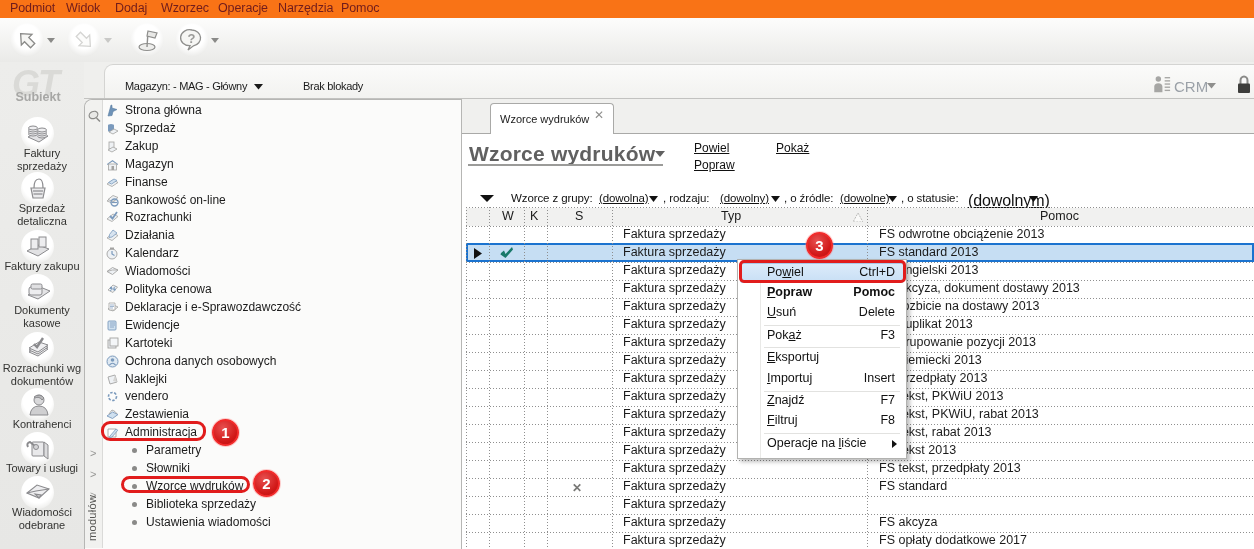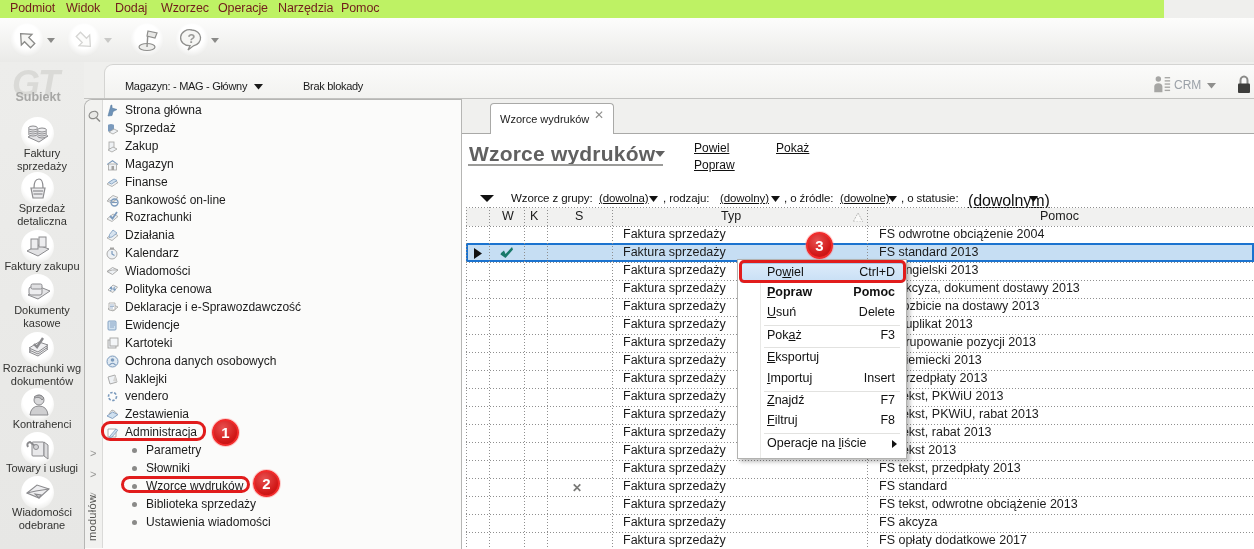--- a/index.html
+++ b/index.html
@@ -1,18 +1,18 @@
 <!DOCTYPE html>
 <html><head><meta charset="utf-8">
 <style>
 *{margin:0;padding:0;box-sizing:border-box}
 html,body{width:1254px;height:549px;overflow:hidden}
 body{font-family:"Liberation Sans",sans-serif;background:#efefed;position:relative}
 .abs{position:absolute}
-#menubar{left:0;top:0;width:1164px;height:18px;background:#bef264}
+#menubar{left:0;top:0;width:1254px;height:18px;background:#f97316}
 #menubar span{position:absolute;top:1px;font-size:12.5px;color:#701c1c;letter-spacing:-.1px}
 #toolbar{left:0;top:18px;width:1254px;height:44px;background:linear-gradient(#fdfdfc,#eaeae8)}
 .tbtn{position:absolute;width:34px;height:34px;border-radius:50%;background:radial-gradient(circle at 50% 40%,#ffffff 45%,#ececea 75%,#e2e2e0)}
 .tdrop{position:absolute;width:0;height:0;border-left:4px solid transparent;border-right:4px solid transparent;border-top:5px solid #8a8a88}
 #sidebar{left:0;top:62px;width:84px;height:487px;background:linear-gradient(#ededeb,#e7e7e5)}
 .sbico{position:absolute;left:21px;width:33px;height:33px;border-radius:50%;background:radial-gradient(circle at 50% 38%,#ffffff 55%,#ebebe9 82%,#e0e0de)}
 .sblbl{position:absolute;left:0;width:84px;text-align:center;font-size:11px;color:#333331;line-height:13px}
 #gt{left:12px;top:63px;font-size:36px;font-weight:bold;font-style:italic;color:#dadad7;letter-spacing:-2px}
 #subiekt{left:0;top:90px;width:76px;text-align:center;font-size:12.5px;font-weight:bold;color:#a7a7a5}
 #mainpanel{left:104px;top:64px;width:1150px;height:34px;background:linear-gradient(#fbfbfa,#f2f2f0);border:1px solid #d4d4d2;border-bottom:none;border-top-left-radius:9px;border-right:none}
@@ -180,21 +180,21 @@
     <circle cx="7" cy="4.5" r="3" fill="#a6a6a4"></circle>
     <path d="M2.5 19 v-6 a4.5 4 0 0 1 9 0 v6 Z" fill="#a6a6a4"></path>
     <g stroke="#a6a6a4" stroke-width="1.5">
       <line x1="14" y1="3" x2="20" y2="3"></line>
       <line x1="14" y1="6.5" x2="20" y2="6.5"></line>
       <line x1="14" y1="10" x2="20" y2="10"></line>
       <line x1="14" y1="13.5" x2="20" y2="13.5"></line>
       <line x1="14" y1="17" x2="20" y2="17"></line>
     </g>
   </svg>
-<span class="abs" style="left:1174px;top:78px;font-size:12px;color:#9ba1a8">CRM</span>
+<span class="abs" style="left:1174px;top:78px;font-size:15px;color:#9ba1a8">CRM</span>
 <svg class="abs" style="left:1207px;top:83px" width="10" height="6">
     <path d="M0 0 H9 L4.5 5.5Z" fill="#8f8f8d"></path>
   </svg>
 <svg class="abs" style="left:1237px;top:75px" width="14" height="19" viewBox="0 0 14 19">
     <path d="M3.5 9 V5.5 a3.5 4 0 0 1 7 0 V9" fill="none" stroke="#8a8a88" stroke-width="2"></path>
     <rect x="1" y="8.5" width="12" height="9.5" rx="1" fill="#3d3d3b"></rect>
     <rect x="5.2" y="4" width="3.6" height="4" fill="#fbfbfa"></rect>
   </svg>
 <div class="abs" id="tabbar"></div>
 <div class="abs" id="content"></div>
@@ -265,21 +265,21 @@
 
 <div class="abs" id="selrow"></div>
 <div class="vdot" style="left:466px;top:207px;height:342px"></div>
 <div class="vdot" style="left:489px;top:207px;height:342px"></div>
 <div class="vdot" style="left:524px;top:207px;height:342px"></div>
 <div class="vdot" style="left:547px;top:207px;height:342px"></div>
 <div class="vdot" style="left:612px;top:207px;height:342px"></div>
 <div class="vdot" style="left:867px;top:207px;height:342px"></div>
 <div class="row" style="top:226px">
     <span class="typ">Faktura sprzedaży</span>
-    <span class="naz">FS odwrotne obciążenie 2004</span>
+    <span class="naz">FS odwrotne obciążenie 2013</span>
   </div>
 <div class="row" style="top:244px">
     <span class="typ">Faktura sprzedaży</span>
     <span class="naz">FS standard 2013</span>
   </div>
 <div class="row" style="top:262px">
     <span class="typ">Faktura sprzedaży</span>
     <span class="naz">FS angielski 2013</span>
   </div>
 <div class="row" style="top:280px">
@@ -325,21 +325,20 @@
 <div class="row" style="top:460px">
     <span class="typ">Faktura sprzedaży</span>
     <span class="naz">FS tekst, przedpłaty 2013</span>
   </div>
 <div class="row" style="top:478px">
     <span class="typ">Faktura sprzedaży</span>
     <span class="naz">FS standard</span>
   </div>
 <div class="row" style="top:496px">
     <span class="typ">Faktura sprzedaży</span>
-    <span class="naz">FS tekst, odwrotne obciążenie 2013</span>
   </div>
 <div class="row" style="top:514px">
     <span class="typ">Faktura sprzedaży</span>
     <span class="naz">FS akcyza</span>
   </div>
 <div class="row" style="top:532px">
     <span class="typ">Faktura sprzedaży</span>
     <span class="naz">FS opłaty dodatkowe 2017</span>
   </div>
 <svg class="abs" style="left:474px;top:248px;z-index:2" width="9" height="12">

